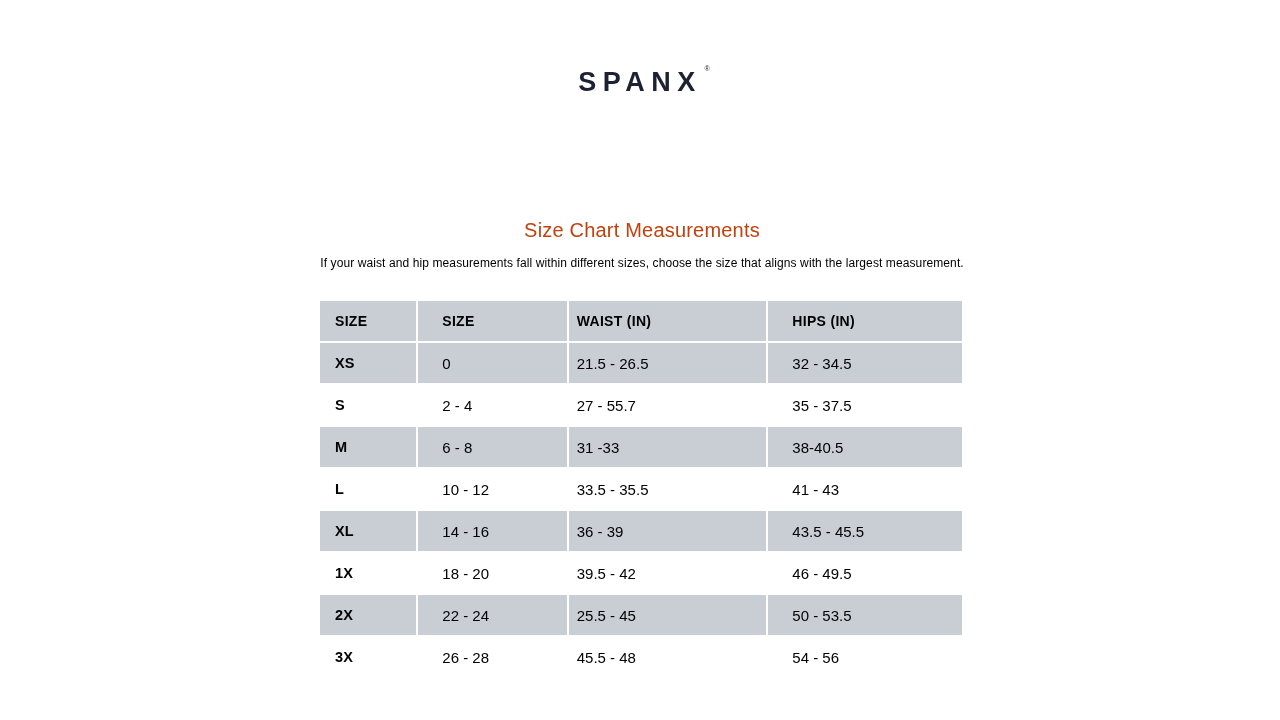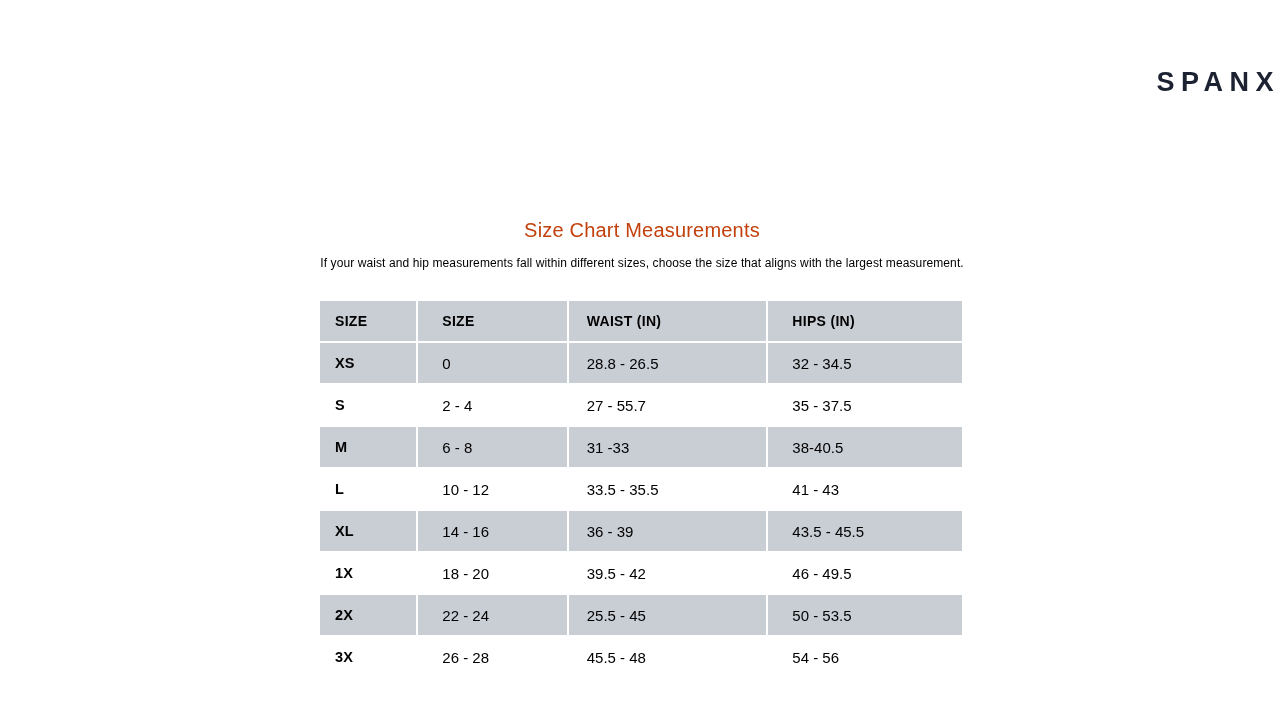--- a/index.html
+++ b/index.html
@@ -11,21 +11,21 @@
     font-family: "Liberation Sans", sans-serif;
   }
   .page { position: relative; width: 1280px; height: 720px; background: #ffffff; }
 
   
   .logo-wrap {
     position: absolute;
     top: 67px;
     left: 0;
     width: 100%;
-    text-align: right;
+    text-align: center;
   }
   .logo {
     display: inline-block;
     position: relative;
     font-size: 27px;
     font-weight: 700;
     letter-spacing: 6.5px;
     color: #1c2231;
   }
   .logo .tm {
@@ -80,21 +80,21 @@
     text-align: left;
     font-size: 15px;
     color: #000000;
     overflow: hidden;
   }
   th { font-size: 14px; font-weight: 700; letter-spacing: 0.3px; }
   td:first-child { font-weight: 700; font-size: 14.5px; letter-spacing: 0.2px; }
 
   th:nth-child(1), td:nth-child(1) { padding-left: 15px; }
   th:nth-child(2), td:nth-child(2) { padding-left: 24px; }
-  th:nth-child(3), td:nth-child(3) { padding-left: 18px; }
+  th:nth-child(3), td:nth-child(3) { padding-left: 8px; }
   th:nth-child(4), td:nth-child(4) { padding-left: 24px; margin-left: 17px; }
 
   thead tr { background: #c9cdd4; }
   tbody tr:nth-child(odd)  { background: #c9cdd4; }
   tbody tr:nth-child(even) { background: #ffffff; }
 </style>
 </head>
 <body>
 
 <div class="page">
@@ -122,21 +122,21 @@
           <th>SIZE</th>
           <th>SIZE</th>
           <th>WAIST (IN)</th>
           <th>HIPS (IN)</th>
         </tr>
       </thead>
       <tbody>
         <tr>
           <td>XS</td>
           <td>0</td>
-          <td>28.8 - 26.5</td>
+          <td>21.5 - 26.5</td>
           <td>32 - 34.5</td>
         </tr>
         <tr>
           <td>S</td>
           <td>2 - 4</td>
           <td>27 - 55.7</td>
           <td>35 - 37.5</td>
         </tr>
         <tr>
           <td>M</td>

